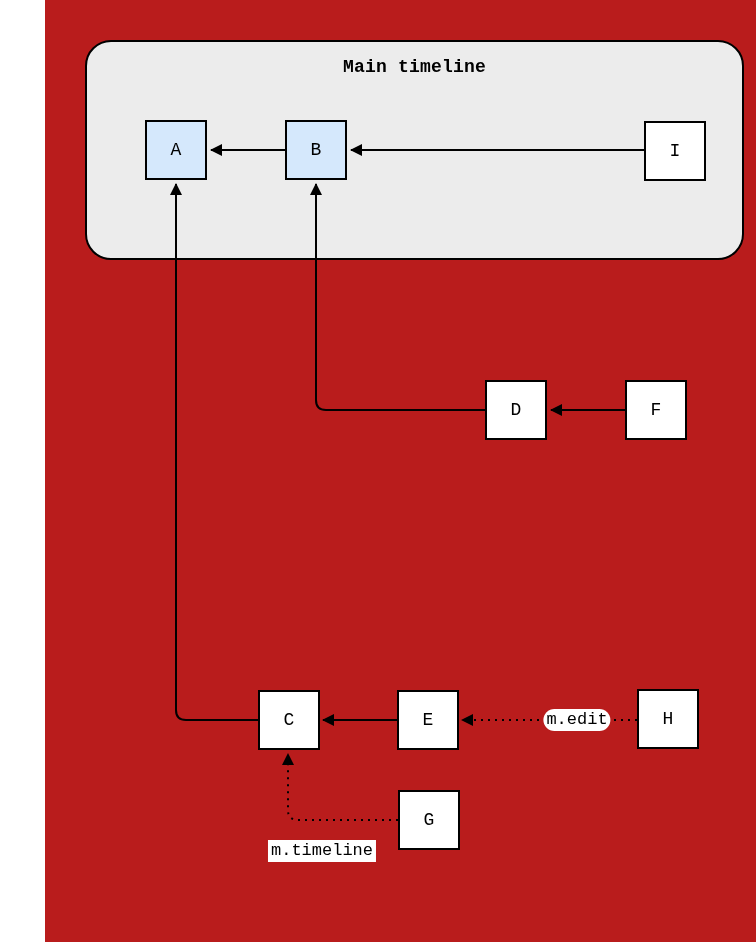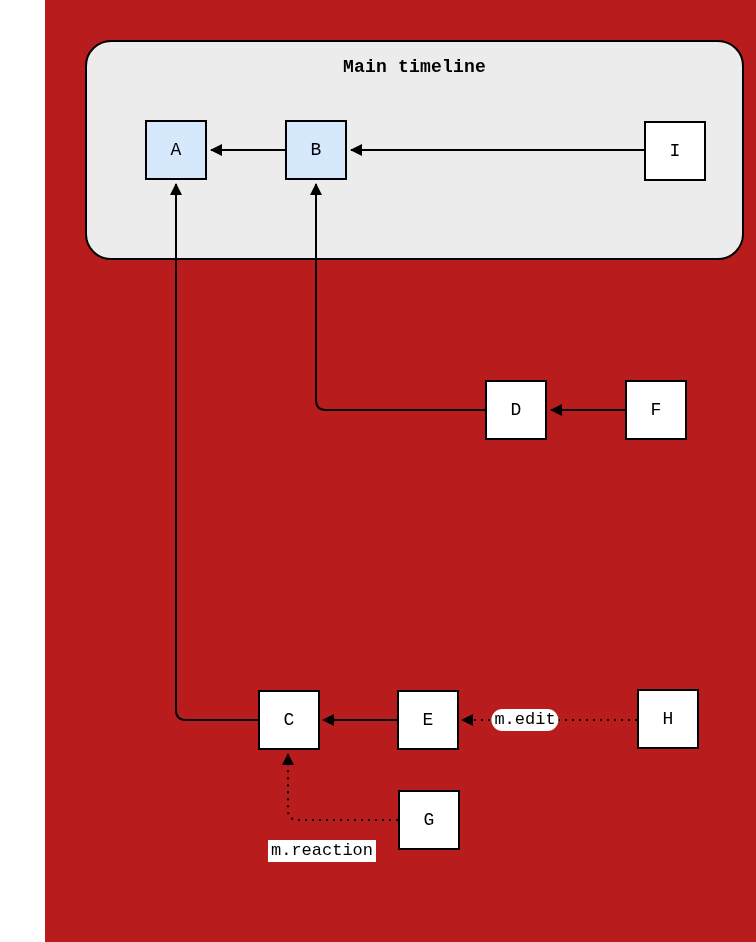--- a/index.html
+++ b/index.html
@@ -64,21 +64,21 @@
 
   .edge-label {
     position: absolute;
     background: #ffffff;
     font-size: 17px;
     line-height: 20px;
     padding: 1px 3px;
     transform: translate(-50%, -50%);
     white-space: nowrap;
   }
-  #label-m-edit     { left: 480px; top: 720px; border-radius: 11px; }
+  #label-m-edit     { left: 532px; top: 720px; border-radius: 11px; }
   #label-m-reaction { left: 277px; top: 851px; }
 </style>
 </head>
 <body>
 
 <div class="canvas">
 
   <div class="container" id="container-main">
     <div class="container-title">Main timeline</div>
   </div>
@@ -103,15 +103,15 @@
   <div class="node highlight" id="node-b">B</div>
   <div class="node" id="node-i">I</div>
   <div class="node" id="node-d">D</div>
   <div class="node" id="node-f">F</div>
   <div class="node" id="node-c">C</div>
   <div class="node" id="node-e">E</div>
   <div class="node" id="node-h">H</div>
   <div class="node" id="node-g">G</div>
 
   <div class="edge-label" id="label-m-edit">m.edit</div>
-  <div class="edge-label" id="label-m-reaction">m.reaction</div>
+  <div class="edge-label" id="label-m-reaction">m.timeline</div>
 
 </div>
 
 </body></html>

